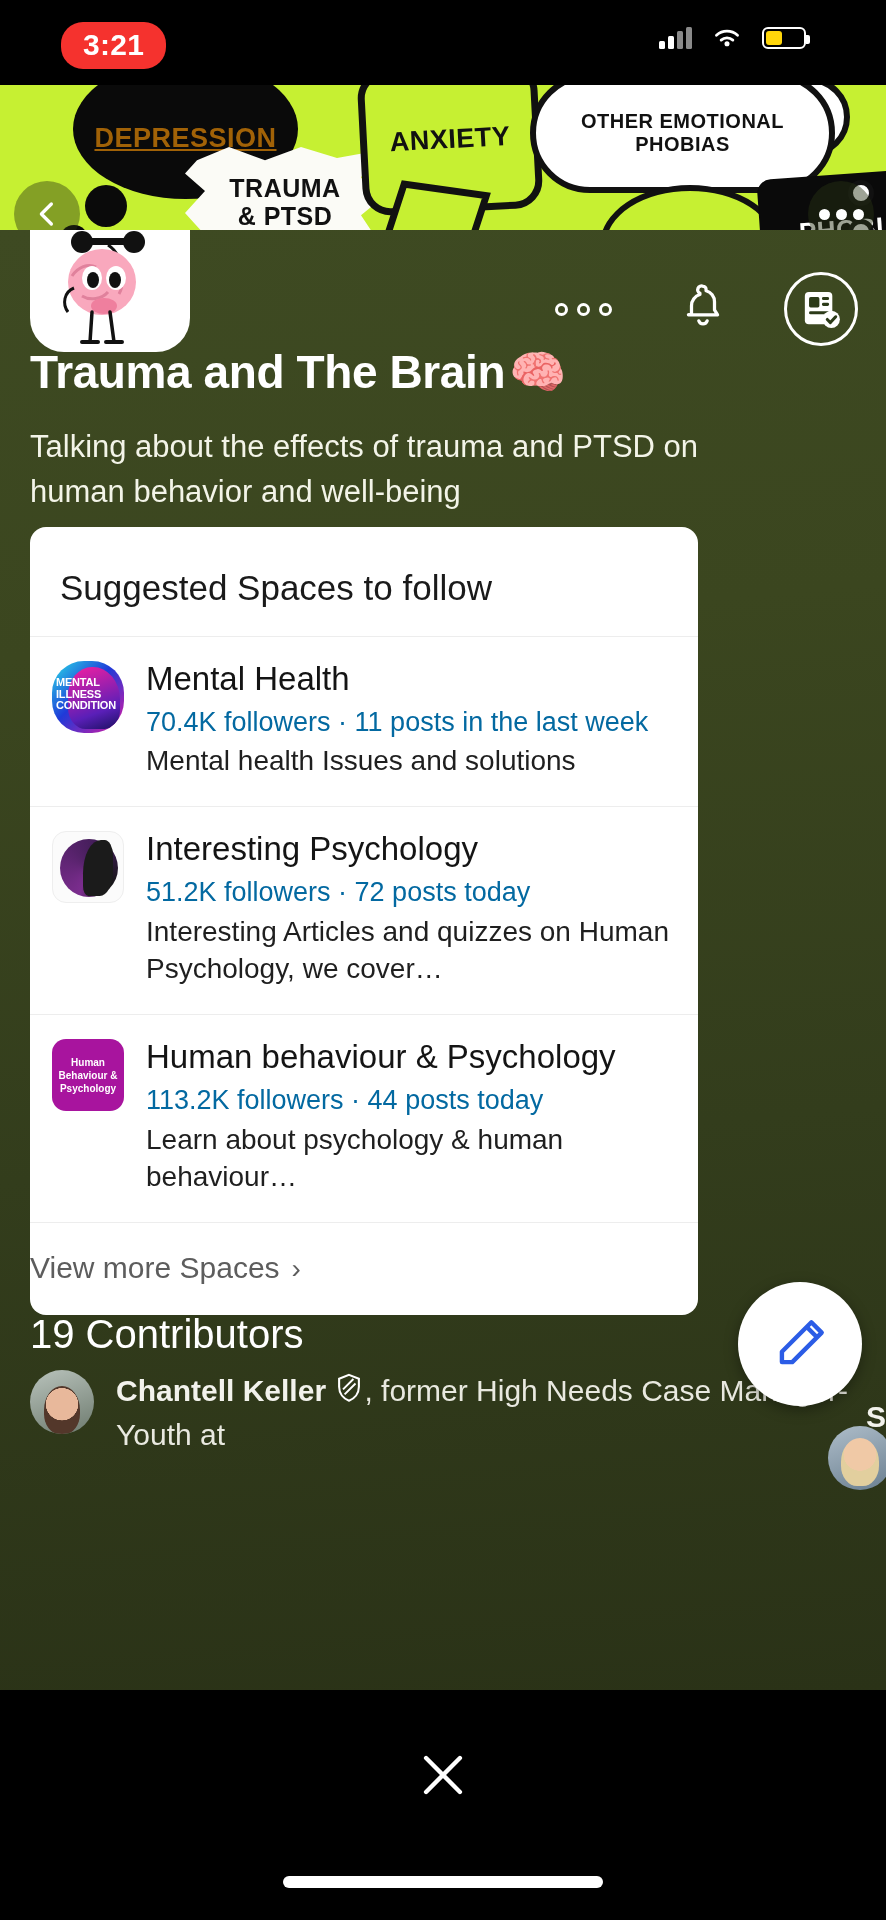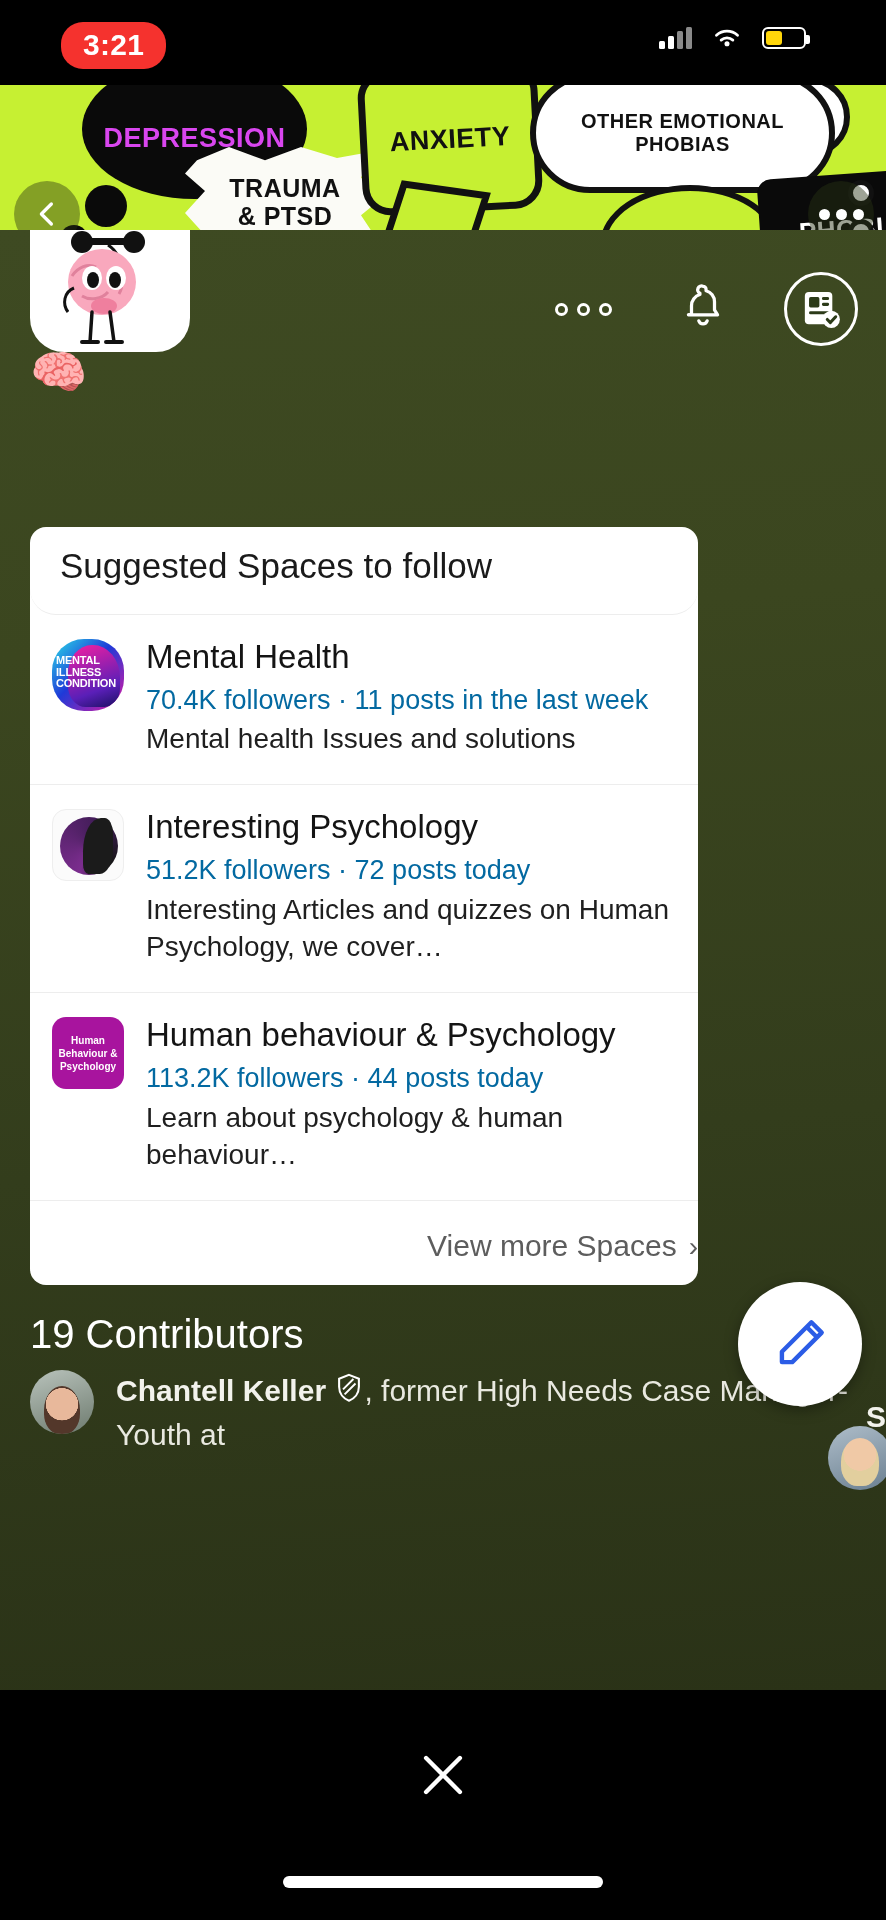--- a/index.html
+++ b/index.html
@@ -43,22 +43,22 @@
   .batt i{ display:block;height:100%;width:45%;background:#ffd60a;border-radius:3px; }
 
   
   .banner{
     position:absolute; top:85px; left:0; width:886px; height:145px;
     background:#c6f032; overflow:hidden;
   }
   .bn-blob{ position:absolute; font-weight:800; letter-spacing:.5px;
             display:flex;align-items:center;justify-content:center;text-align:center; }
   .bub-dep{
-    left:82px; top:-26px; width:225px; height:140px; background:#0a0a0a;
-    border-radius:50%; color:#d946ef; font-size:27px; padding-top:18px;
+    left:73px; top:-26px; width:225px; height:140px; background:#0a0a0a;
+    border-radius:50%; color:#a16207; font-size:27px; padding-top:18px;text-decoration:underline;
   }
   .bub-dep-s1{position:absolute;left:85px;top:100px;width:42px;height:42px;background:#0a0a0a;border-radius:50%;}
   .bub-dep-s2{position:absolute;left:60px;top:140px;width:28px;height:28px;background:#0a0a0a;border-radius:50%;}
   .bub-trauma{
     left:185px; top:62px; width:200px; height:110px; background:#fbfbf6;
     color:#111; font-size:25px; line-height:1.12;
     clip-path: polygon(6% 12%,22% 0,40% 12%,58% 0,76% 10%,94% 4%,88% 28%,100% 44%,88% 62%,96% 84%,74% 84%,58% 100%,40% 86%,22% 96%,10% 80%,0 60%,10% 40%,0 24%);
   }
   .bub-anx{
     left:360px; top:-18px; width:180px; height:145px; background:#c6f032;
@@ -130,37 +130,37 @@
     position:absolute; left:30px; top:195px; width:700px;
     color:#f3f4e8; font-size:31px; line-height:1.45; font-weight:400;
   }
 
   
   .card{
     position:absolute; left:30px; top:297px; width:668px;
     background:#fff; border-radius:16px; overflow:hidden;
   }
   .card-head{
-    font-size:35px; color:#1a1a1a; padding:19px 30px 28px 30px;
-    border-bottom:1px solid #ededed; font-weight:400;border-radius:26px;
+    font-size:35px; color:#1a1a1a; padding:41px 30px 28px 30px;
+    border-bottom:1px solid #ededed; font-weight:400;
   }
   .space-row{
     display:flex; gap:22px; padding:24px 26px 26px 22px;
     border-bottom:1px solid #ededed;
   }
   .sp-thumb{
     width:72px;height:72px;border-radius:14px;flex:0 0 72px;
     overflow:hidden; position:relative; background:#fff;
   }
   .sp-info{flex:1; min-width:0;}
   .sp-name{font-size:33px;color:#141414;line-height:1.12;margin-bottom:6px;}
   .sp-meta{font-size:27px;color:#0369a1;line-height:1.35;}
   .sp-desc{font-size:28px;color:#1f1f1f;line-height:1.35;margin-top:2px;}
   .card-foot{
-    text-align:right; padding:28px 0 22px;
+    text-align:left; padding:28px 0 30px;
     font-size:30px; color:#5d5d5d;
   }
   .card-foot .chev{ margin-left:12px; font-size:28px; }
 
   
   .th-mh{background:linear-gradient(135deg,#29e0e8 0%,#1f3ad8 45%,#e0179f 100%);border-radius:32px;}
   .th-mh .head{
     position:absolute;right:4px;top:6px;width:52px;height:62px;
     background:linear-gradient(160deg,#f51fa0,#5a1fb8 70%,#1b1060);
     border-radius:46% 52% 30% 34%;
@@ -334,23 +334,25 @@
           <rect x="13.6" y="5.6" width="4.4" height="1.9" rx=".9" fill="#2b3a18"></rect>
           <rect x="13.6" y="9.2" width="4.4" height="1.9" rx=".9" fill="#2b3a18"></rect>
           <rect x="5.6" y="14.4" width="12.4" height="1.9" rx=".9" fill="#2b3a18"></rect>
           <circle cx="19.4" cy="19.4" r="5.3" fill="#fff"></circle>
           <path d="M16.9 19.5l1.9 1.9 3.3-3.6" stroke="#2b3a18" stroke-width="1.9" fill="none" stroke-linecap="round" stroke-linejoin="round"></path>
         </svg>
       </div>
     </div>
 
     <div class="space-title">
+      <span>Trauma and The Brain</span>
         <span>🧠</span>
     </div>
 
+    <div class="space-desc">Talking about the effects of trauma and PTSD on human behavior and well-being</div>
 
     <div class="card">
       <div class="card-head">Suggested Spaces to follow</div>
 
       <div class="space-row">
         <div class="sp-thumb th-mh">
           <div class="head"></div>
           <span>MENTAL ILLNESS CONDITION</span>
         </div>
         <div class="sp-info">

